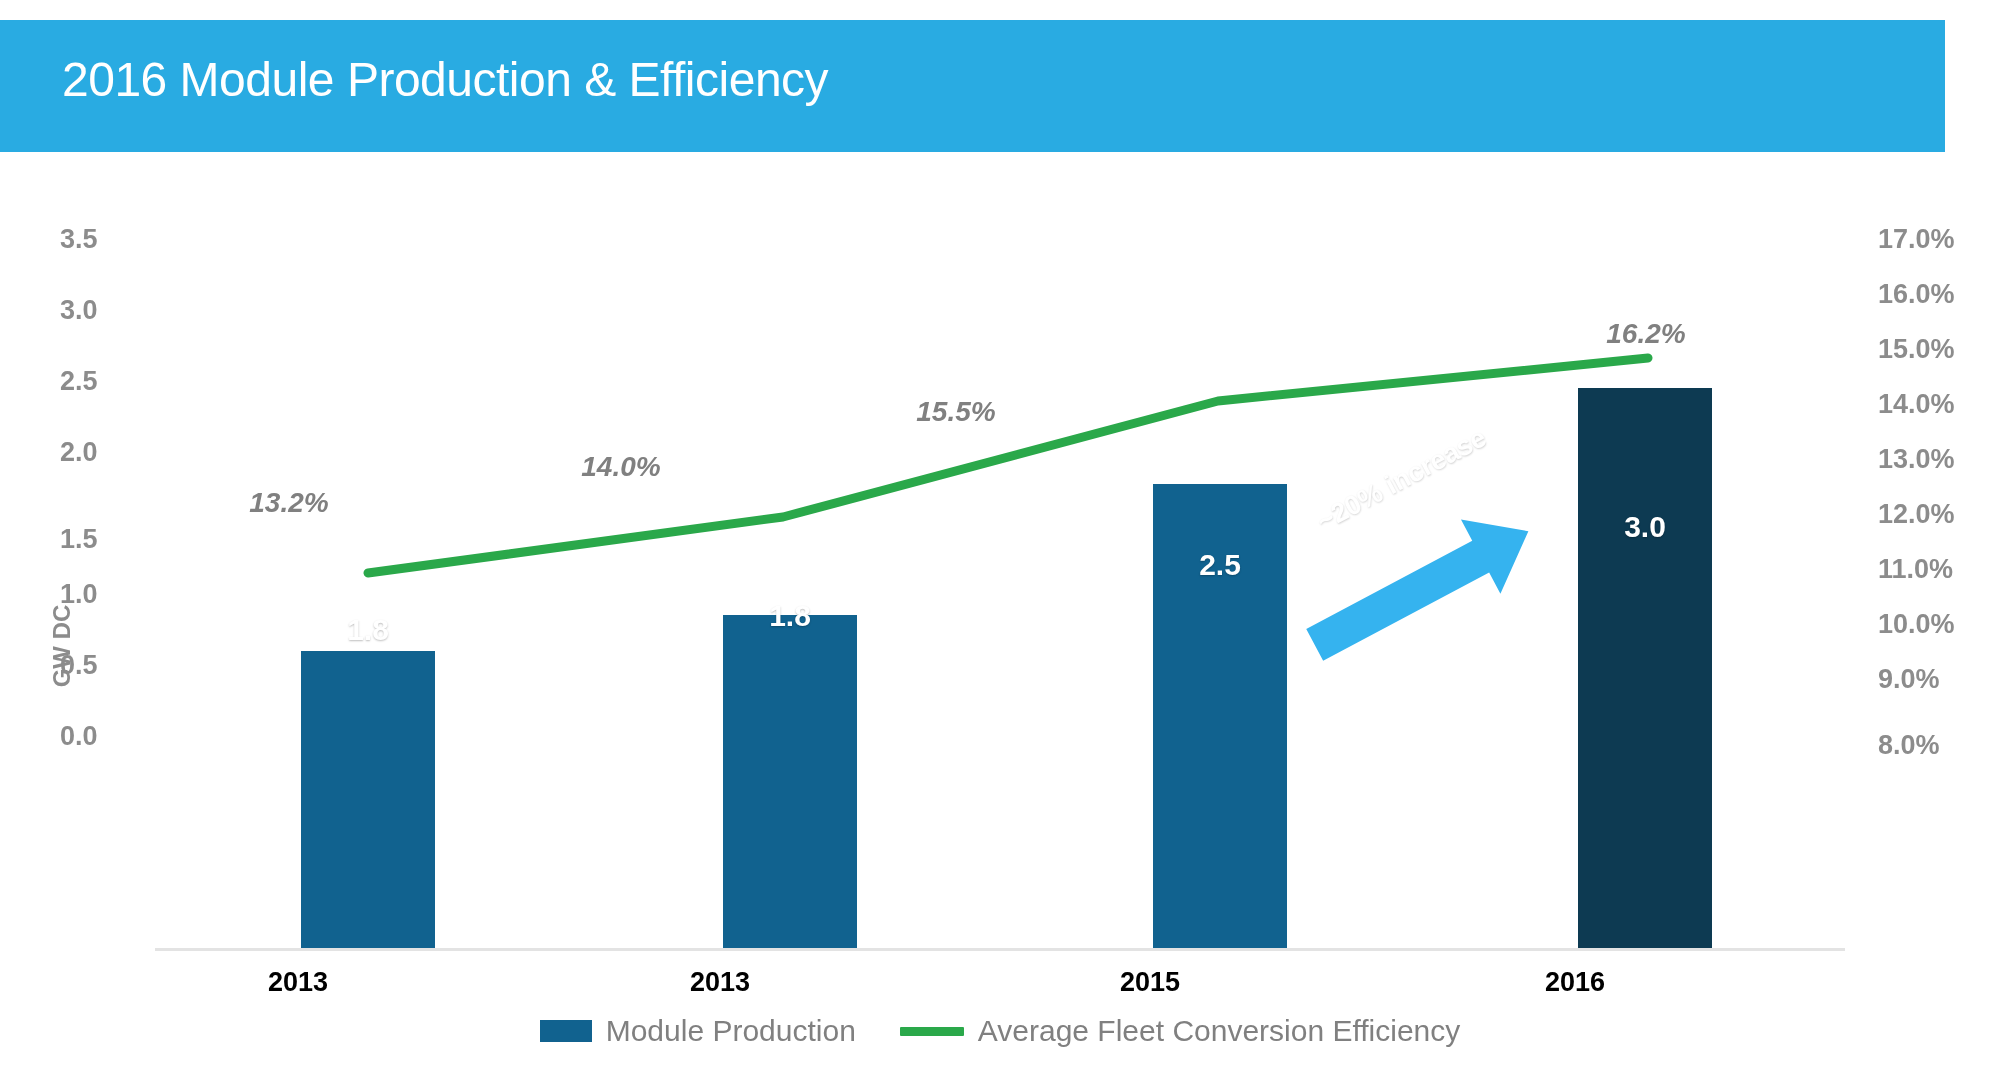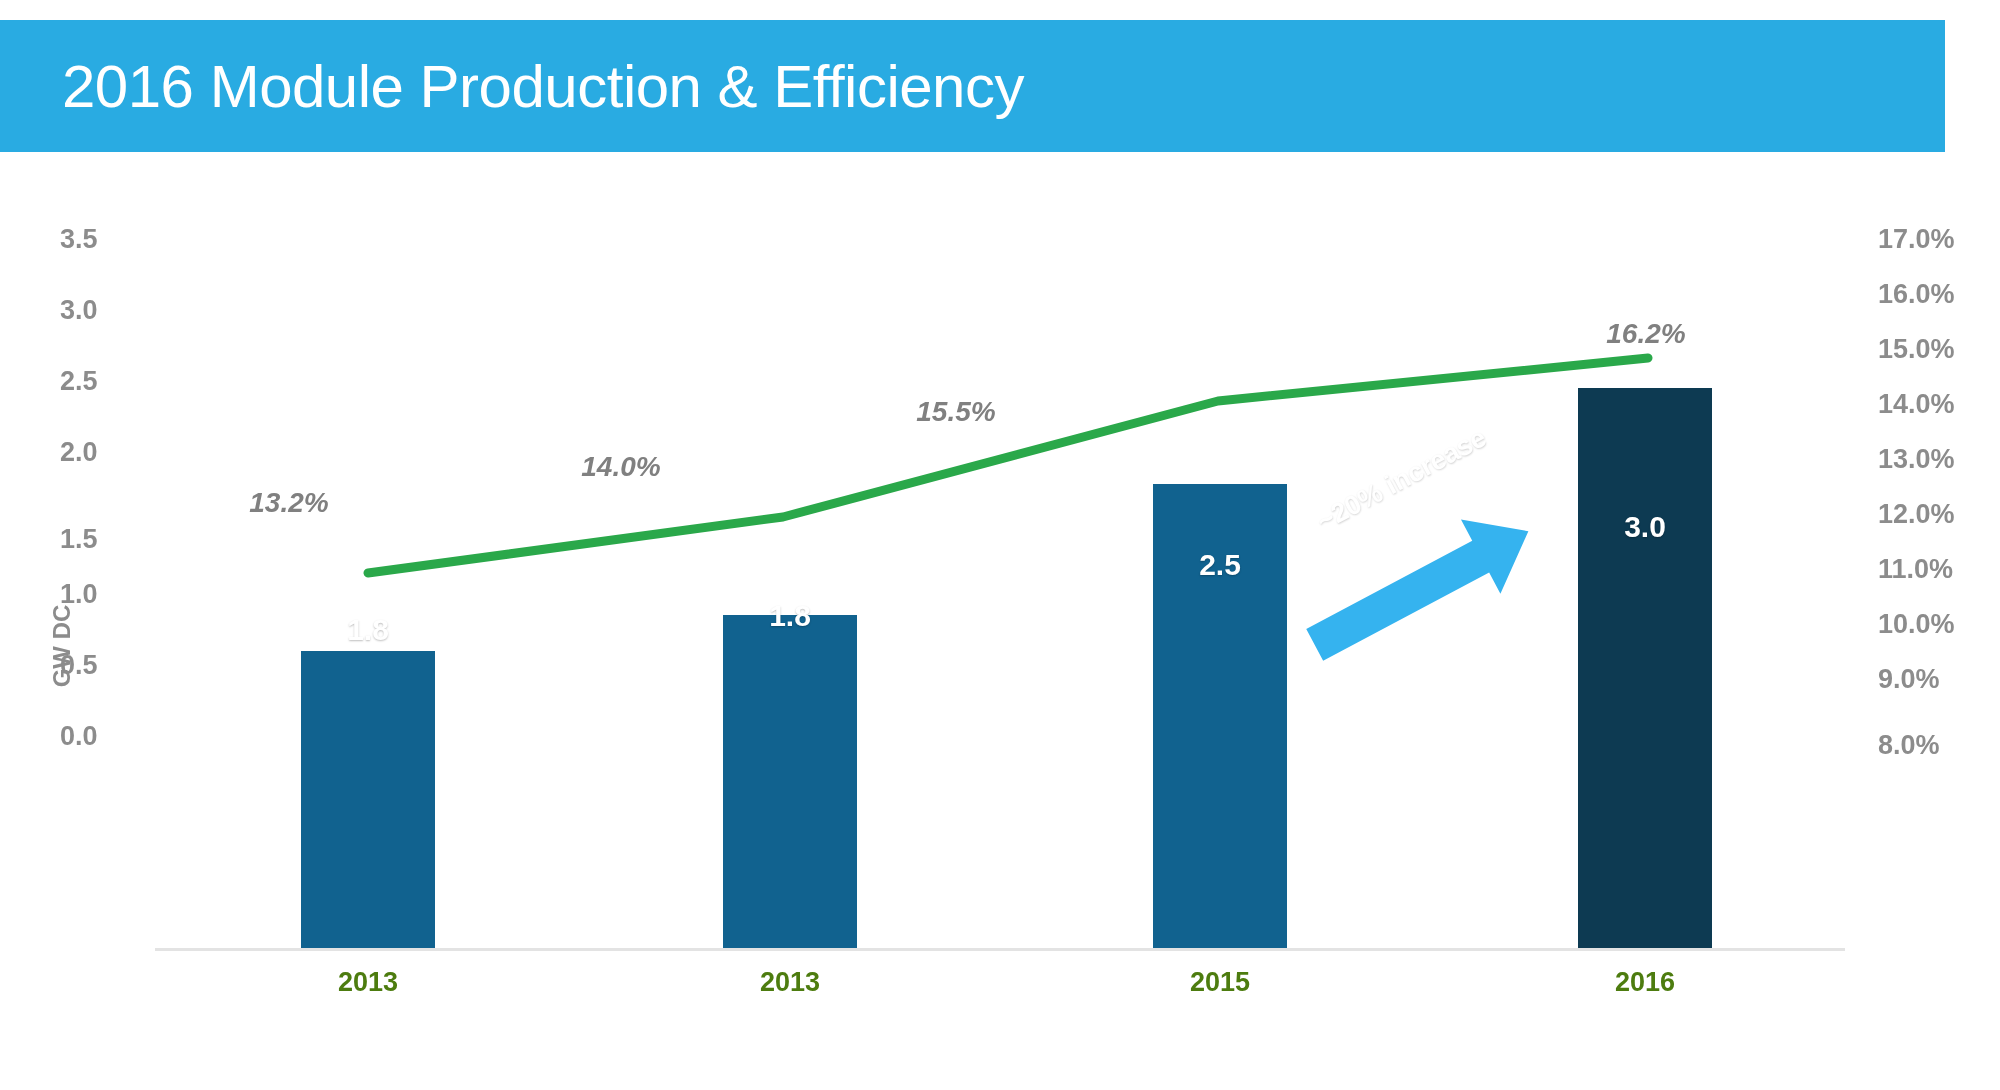--- a/index.html
+++ b/index.html
@@ -18,21 +18,21 @@
   
   #title-banner {
     position: absolute;
     left: 0; top: 20px;
     width: 1945px; height: 132px;
     background: #29ABE2;
   }
   #title-text {
     position: absolute;
     left: 62px; top: 32px;
-    font-size: 60px;
+    font-size: 48px;
     font-weight: 400;
     color: #ffffff;
     letter-spacing: -0.5px;
     white-space: nowrap;
     font-family: "Liberation Sans", sans-serif;
   }
 
   
   #chart {
     position: absolute;
@@ -83,24 +83,23 @@
     text-align: center;
     font-size: 30px;
     font-weight: bold;
     color: #ffffff;
     text-shadow: 0 1px 2px rgba(0,0,0,0.25);
   }
 
   .x-tick {
     position: absolute;
     width: 200px;
-    text-align: center;
     font-size: 27px;
     font-weight: bold;
-    color: #4d7c0f;
+    color: #000000;
     top: 815px;
   }
 
   #line-svg {
     position: absolute;
     left: 0; top: 0;
     width: 2000px; height: 938px;
     pointer-events: none;
   }
 
@@ -224,15 +223,25 @@
     <div class="x-tick" style="left:1120px;">2015</div>
     <div class="x-tick" style="left:1545px;">2016</div>
 
     <svg id="arrow-callout" viewBox="0 0 320 180">
       <g transform="rotate(-28 40 160)">
         <path d="M 34 142 L 222 142 L 222 118 L 276 160 L 222 202 L 222 178 L 34 178 Z" fill="#35B3EF"></path>
       </g>
     </svg>
     <div id="arrow-text">~20% increase</div>
 
+    <div id="legend">
+      <div class="legend-item">
+        <span class="legend-swatch-bar"></span>
+        <span class="legend-text">Module Production</span>
+      </div>
+      <div class="legend-item">
+        <span class="legend-swatch-line"></span>
+        <span class="legend-text">Average Fleet Conversion Efficiency</span>
+      </div>
+    </div>
 
   </div>
 </div>
 
 </body></html>

